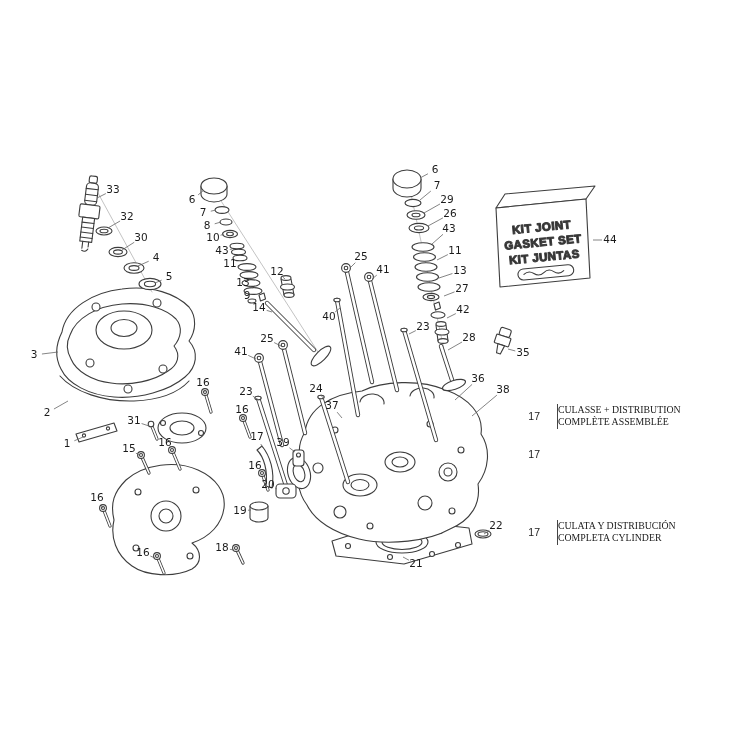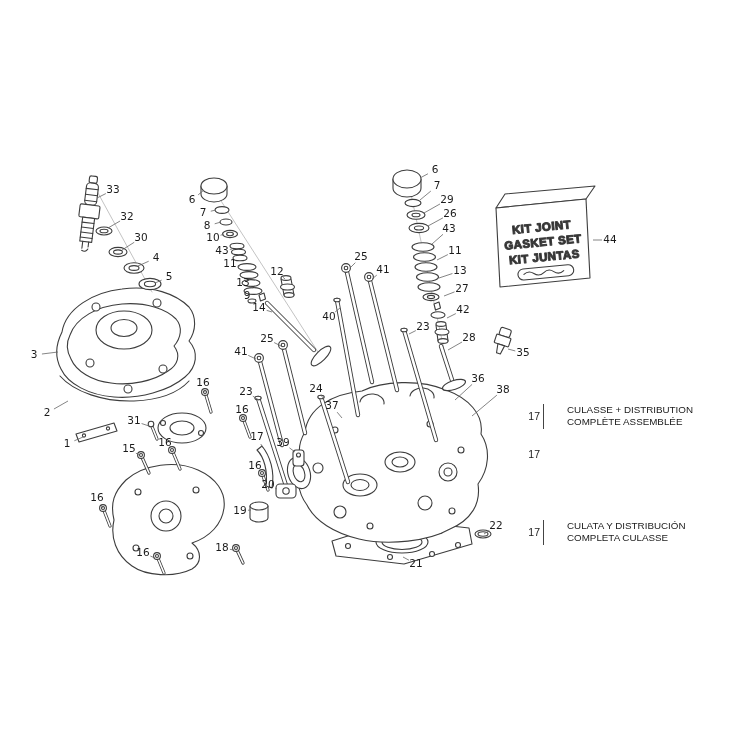--- a/index.html
+++ b/index.html
@@ -11,22 +11,22 @@
   .rodI{stroke:#ffffff;stroke-width:2.6;stroke-linecap:round;}
   .sRodO{stroke:#3d3d3d;stroke-width:3.2;stroke-linecap:round;}
   .sRodI{stroke:#ffffff;stroke-width:1.6;stroke-linecap:round;}
   .axis{stroke:#9a9a9a;stroke-width:.6;}
   .callout{font:10.5px "DejaVu Sans",sans-serif;fill:#1b1b1b;text-anchor:middle;dominant-baseline:middle;}
   .leader{stroke:#666;stroke-width:.8;}
   .kit-line{font:700 11.5px "Liberation Sans","DejaVu Sans",sans-serif;fill:#2a2a2a;
             text-anchor:middle;letter-spacing:.4px;}
   .legend-row{position:absolute;left:524px;width:216px;display:flex;align-items:center;}
   .legend-num{font-size:10.5px;color:#1a1a1a;width:16px;flex:none;text-align:right;}
-  .legend-text{border-left:1px solid #444;margin-left:3px;padding-left:23px;font-size:9.8px;
-               line-height:12.3px;color:#1a1a1a;white-space:pre-line;}
+  .legend-text{border-left:1px solid #444;margin-left:17px;padding-left:0;font-size:9.8px;
+               line-height:12.3px;color:#1a1a1a;white-space:pre-line;font-family:Liberation Serif, serif;}
 </style>
 </head>
 <body>
 
 <div class="canvas">
 
 <svg id="diagram" viewBox="0 0 743 743" width="743" height="743">
   <g class="art">
 
     <g fill="#fff">
@@ -418,17 +418,17 @@
     <span class="legend-num">17</span>
     <div class="legend-text">CULASSE + DISTRIBUTION
 COMPLÈTE ASSEMBLÉE</div>
   </div>
   <div class="legend-row" style="top:448px">
     <span class="legend-num">17</span>
   </div>
   <div class="legend-row" style="top:520px">
     <span class="legend-num">17</span>
     <div class="legend-text">CULATA Y DISTRIBUCIÓN
-COMPLETA CULASSE</div>
+COMPLETA CYLINDER</div>
   </div>
 </div>
 
 </div>
 
 </body></html>

